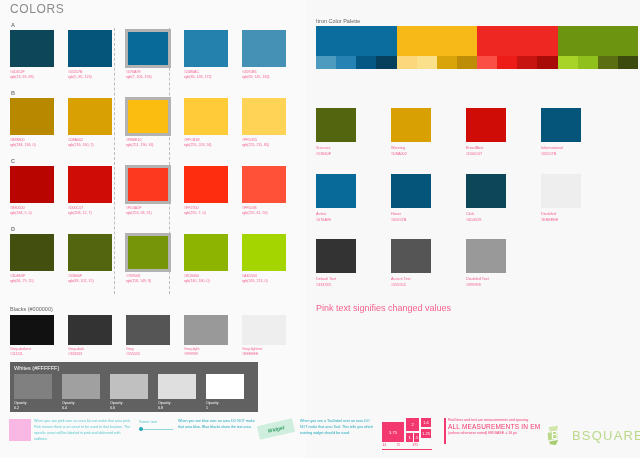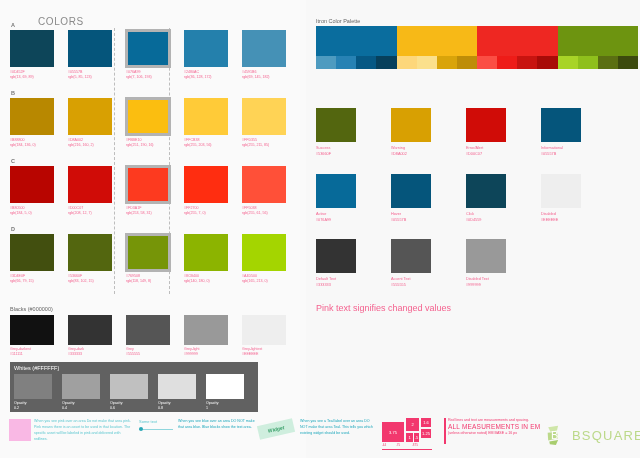--- a/index.html
+++ b/index.html
@@ -7,21 +7,21 @@
     width:640px;height:458px;overflow:hidden;
     background:#f7f7f7;
     font-family:"Liberation Sans","DejaVu Sans",sans-serif;
     color:#555;
     -webkit-font-smoothing:antialiased;
   }
   .page{position:relative;width:640px;height:458px;background:#f8f8f8;}
 
   
   .left{position:absolute;left:0;top:0;width:306px;height:458px;background:#fafafa;}
-  .title{position:absolute;left:10px;top:16px;font-size:10px;letter-spacing:.6px;color:#8a8a8a;margin-left:28px;}
+  .title{position:absolute;left:10px;top:2px;font-size:12px;letter-spacing:.6px;color:#8a8a8a;}
 
   .group-label{font-size:5.5px;color:#777;margin:0 0 2px 1px;font-weight:bold;}
 
   .row{position:absolute;left:10px;width:292px;}
   .swatches{display:flex;}
   .cell{width:47px;margin-right:11px;position:relative;}
   .cell:last-child{margin-right:0;}
   .chip{width:44px;height:37px;}
   .chip.sel{outline:2px solid #b3b3b3;outline-offset:-1px;box-shadow:0 0 0 2px #b3b3b3 inset;}
   .meta{margin-top:3px;font-size:3.6px;line-height:1.5;color:#f4628f;white-space:nowrap;}

